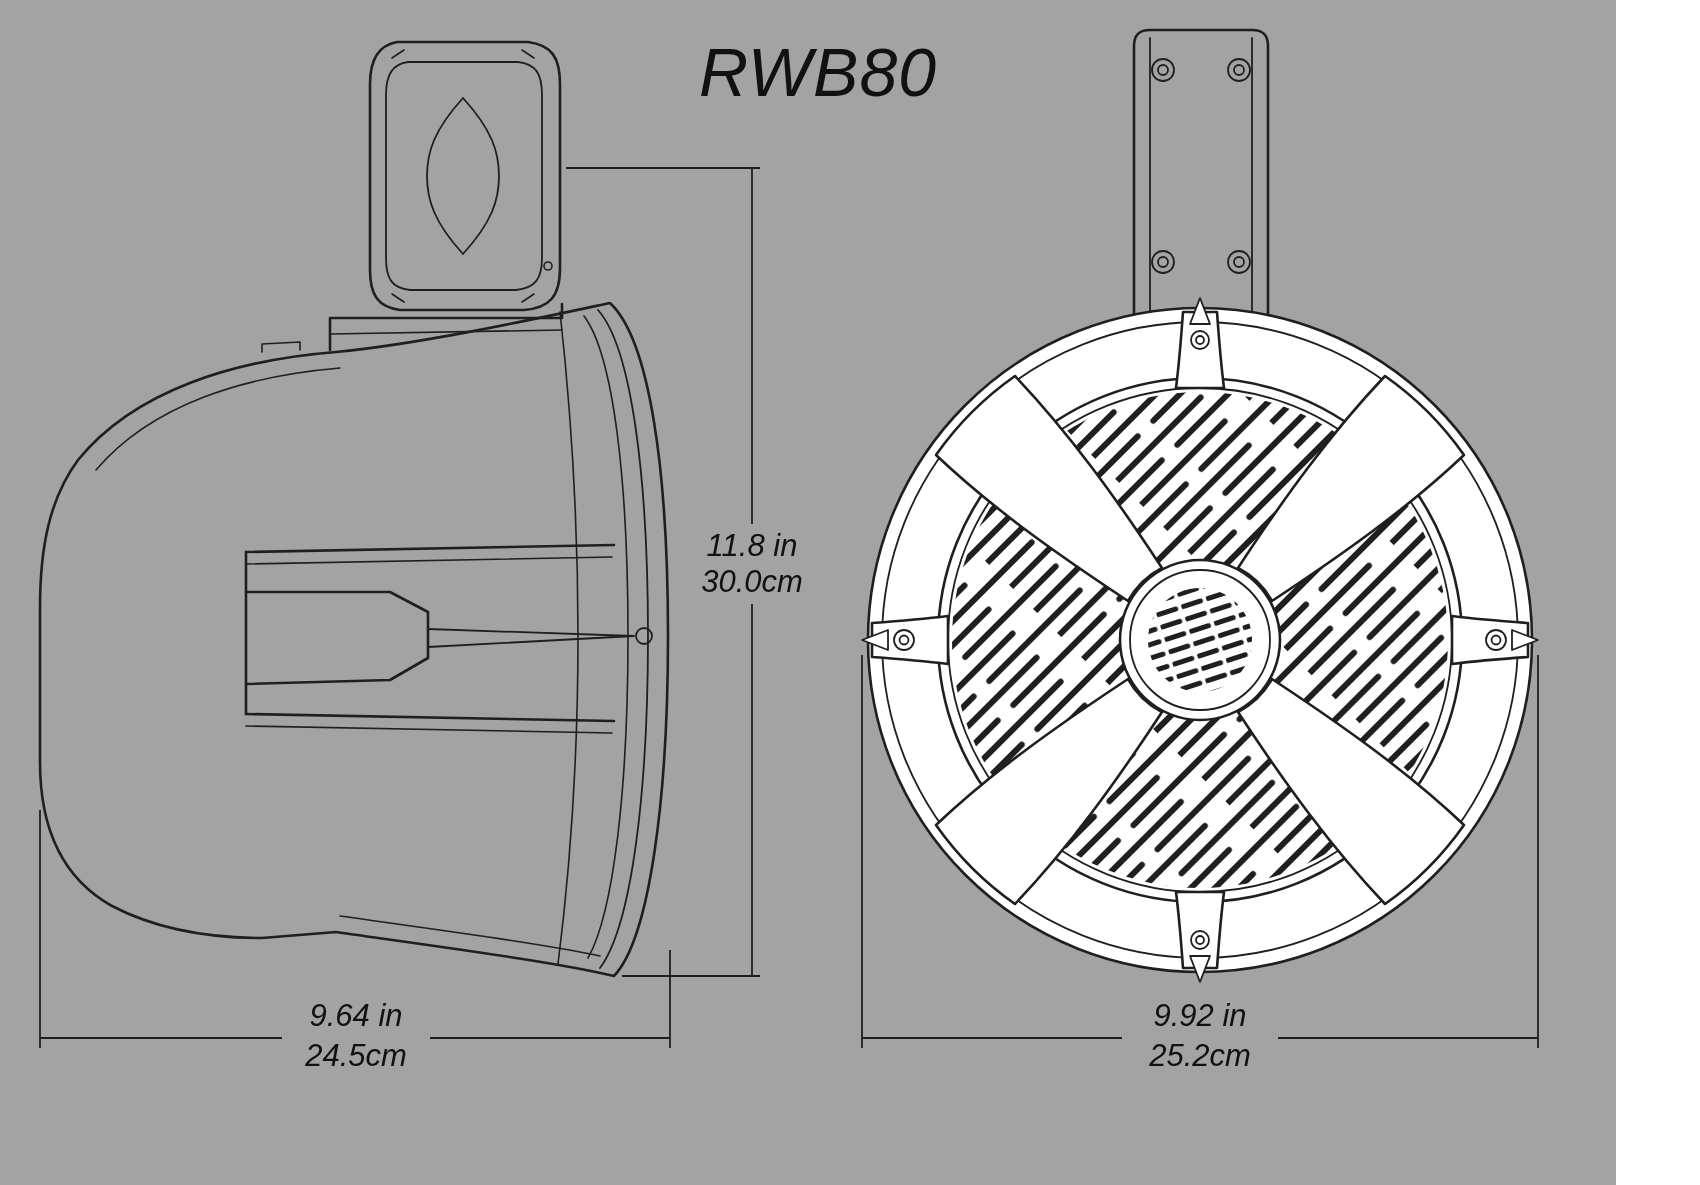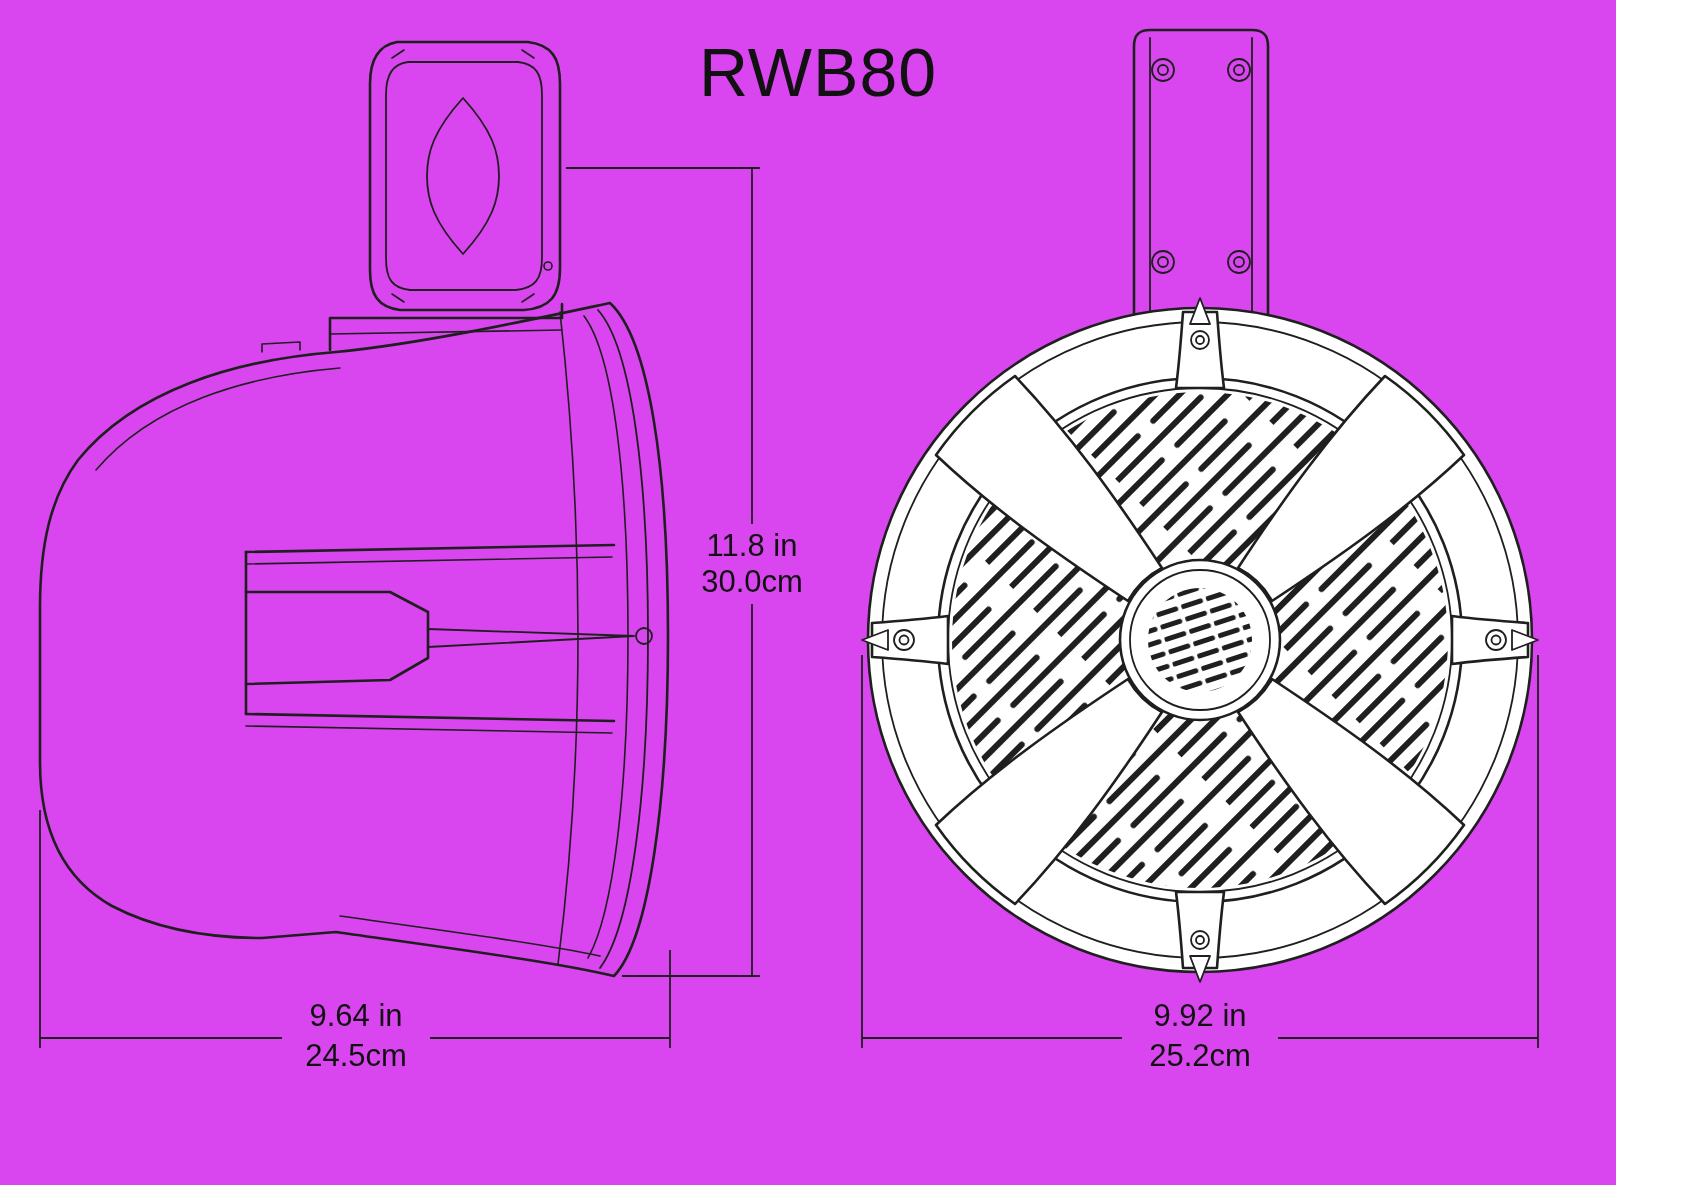--- a/index.html
+++ b/index.html
@@ -1,21 +1,22 @@
 <!DOCTYPE html>
 <html><head>
 <meta charset="utf-8">
 <style>
   html,body{margin:0;padding:0;background:#ffffff;}
   .canvas{
     position:relative;
     width:1616px;height:1185px;
-    background:#d946ef;
+    background:#a3a3a3;
     font-family:"Liberation Sans", sans-serif;
     overflow:hidden;
+    font-style:italic;
   }
   svg{position:absolute;inset:0;}
   svg text{
     font-family:"Liberation Sans", sans-serif;
     fill:#111111;
   }
   .title-text{font-size:68px;letter-spacing:1px;}
   .dim-text{font-size:31px;}
 </style>
 </head>

